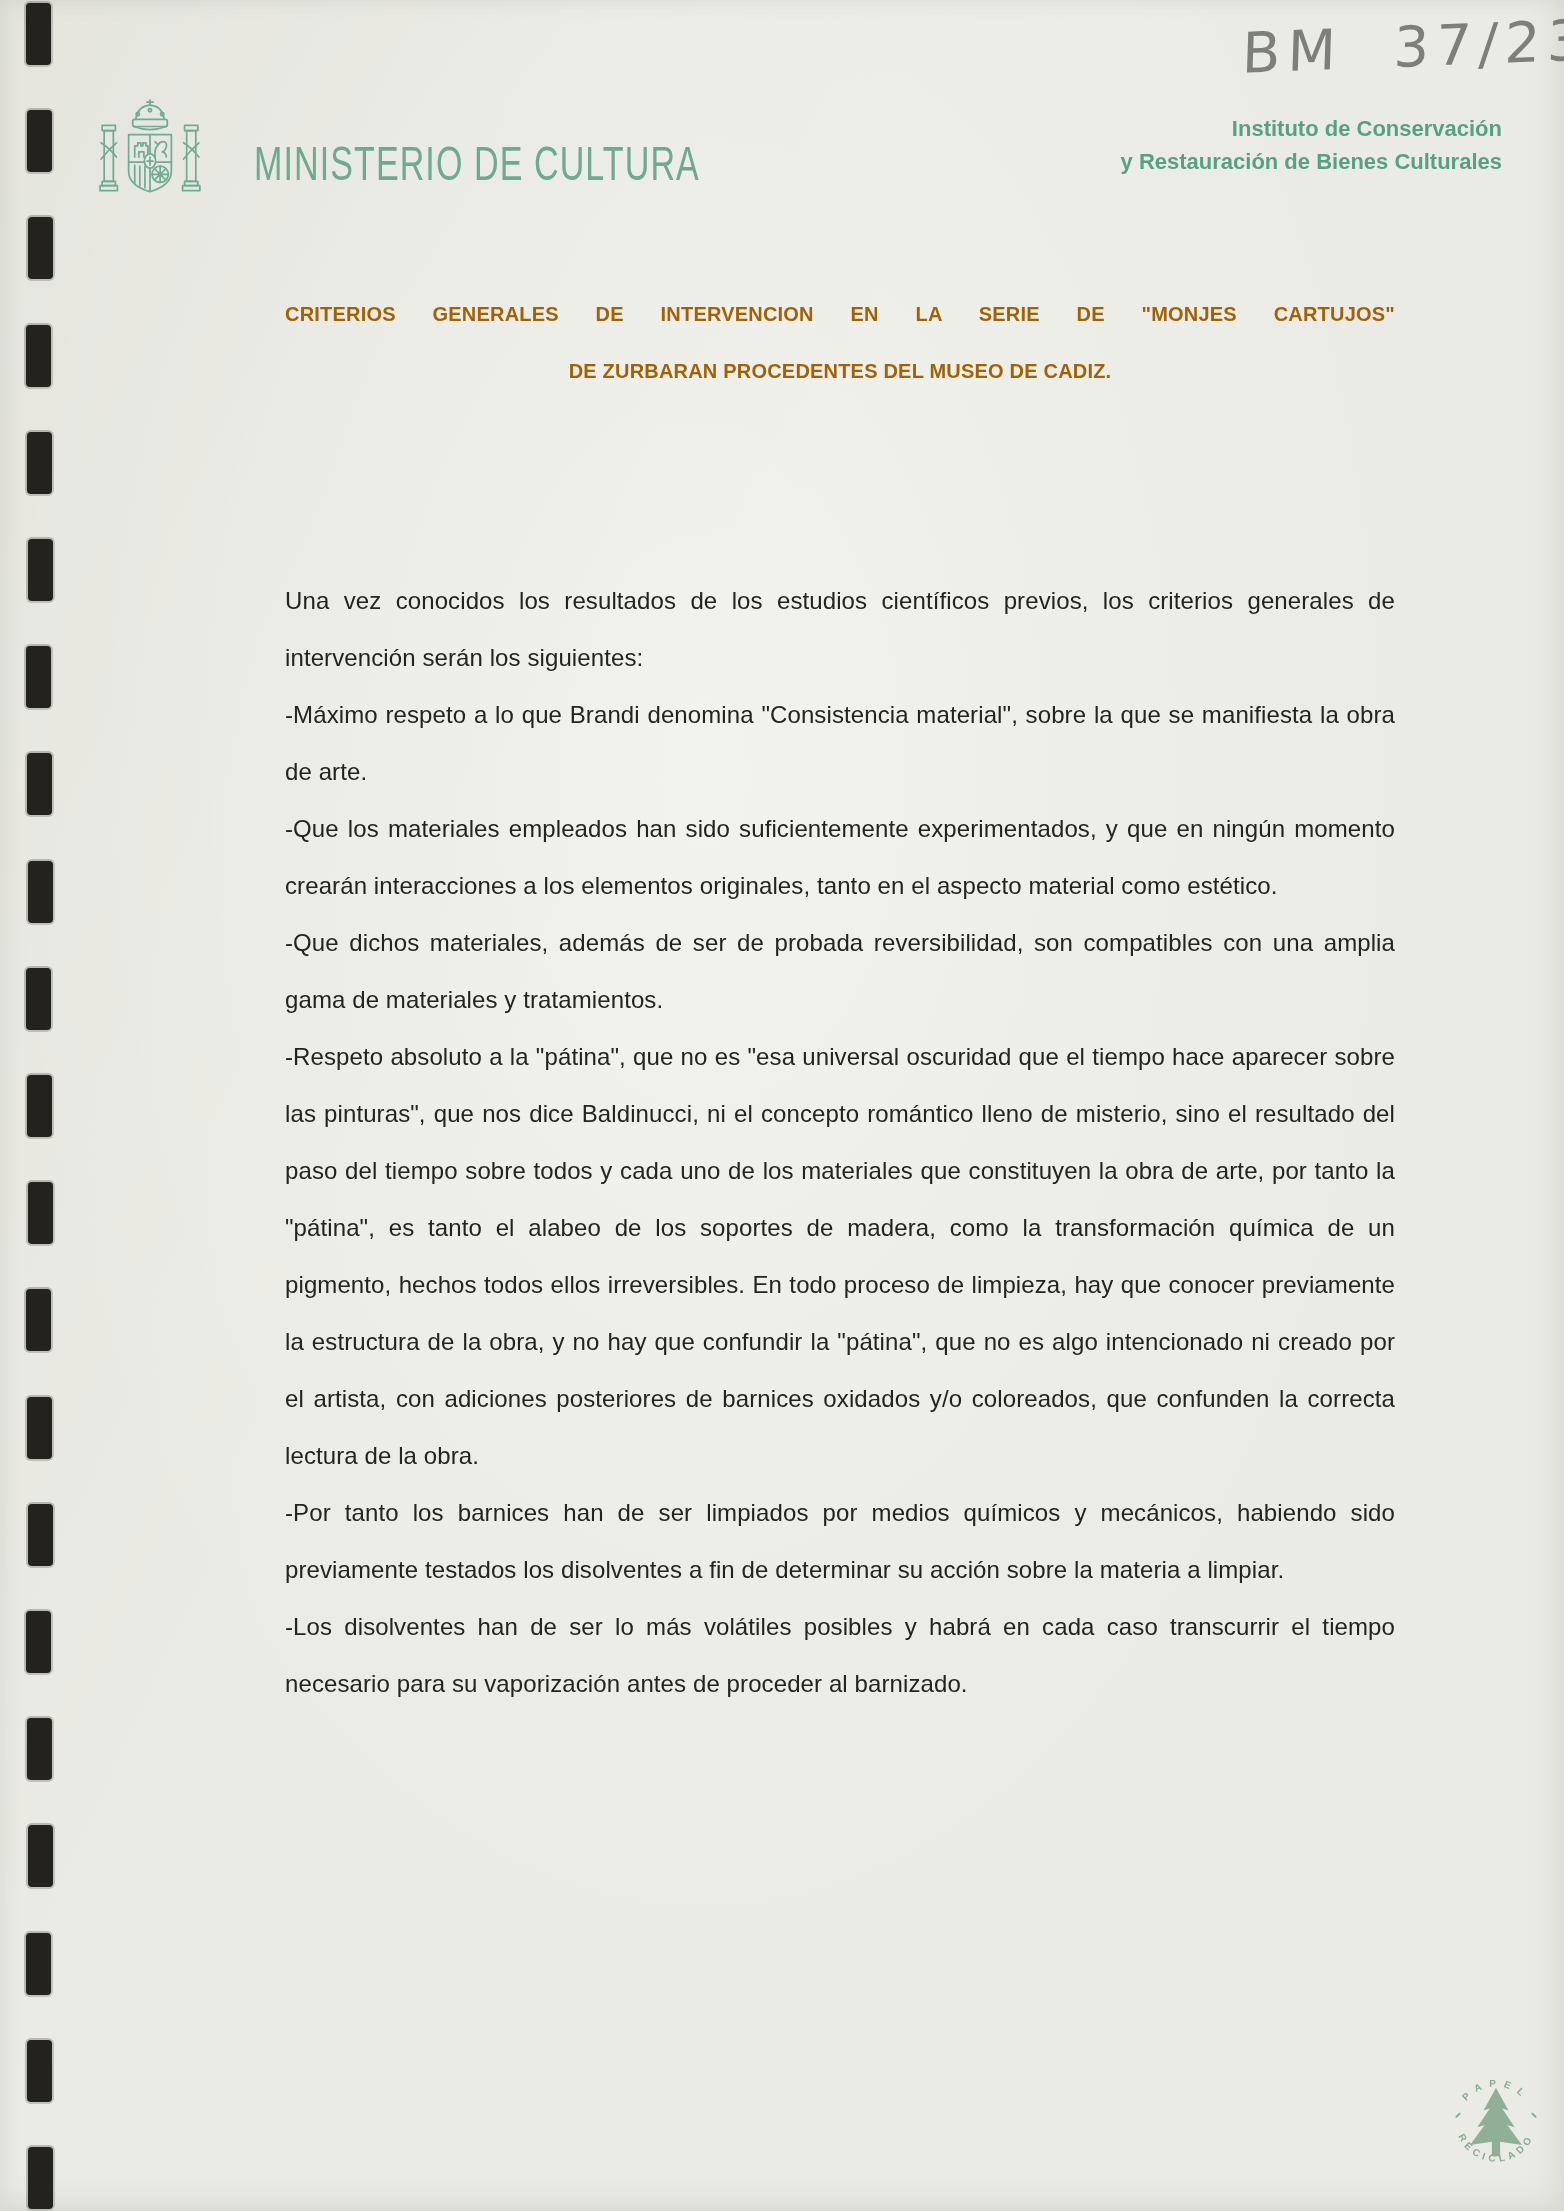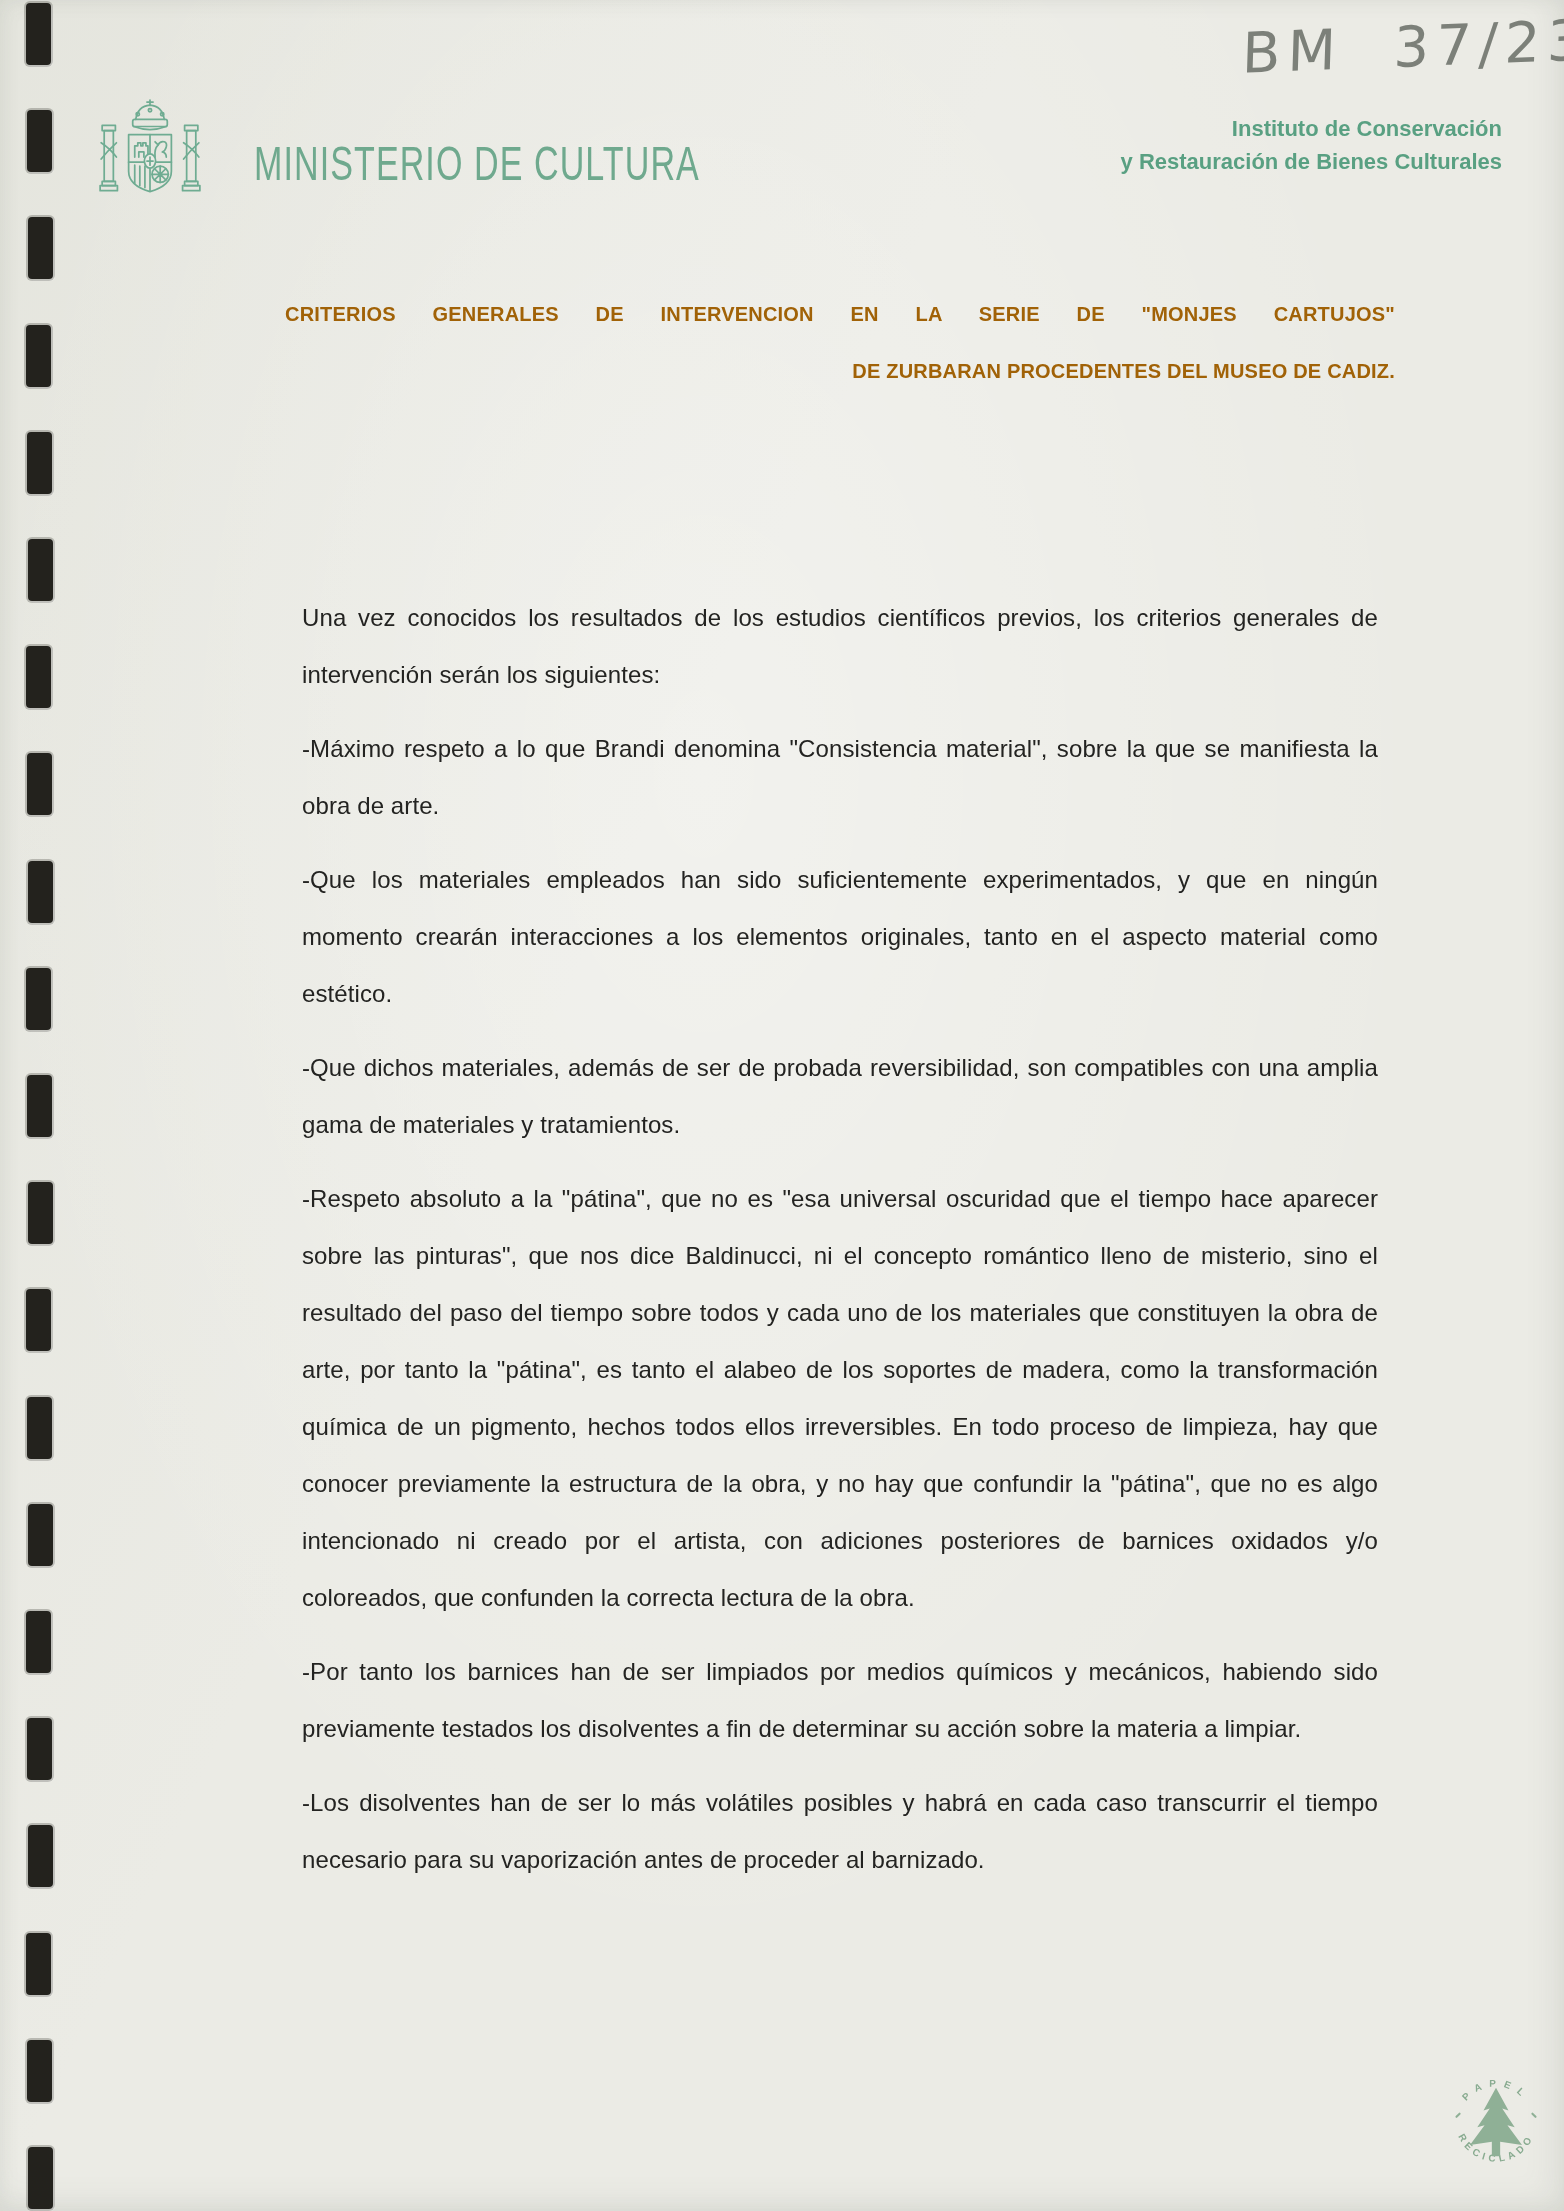--- a/index.html
+++ b/index.html
@@ -48,28 +48,28 @@
     white-space: nowrap;
   }
 
   
   .doc-title {
     position: absolute; left: 285px; top: 286px; width: 1110px;
     font-weight: bold; font-size: 20px; line-height: 57px;
     color: #a16207; letter-spacing: 0.2px;
   }
   .doc-title .t1 { text-align: justify; text-align-last: justify; }
-  .doc-title .t2 { text-align: right; }
+  .doc-title .t2 { text-align: center; }
 
   .doc-body {
     position: absolute; left: 285px; top: 572px; width: 1110px;
     font-size: 24px; line-height: 57px; color: #232321;
     letter-spacing: 0.1px;
   }
-  .doc-body p.body-par { margin: 17px; text-align: justify; text-justify: inter-word; }
+  .doc-body p.body-par { margin: 0; text-align: justify; text-justify: inter-word; }
 
   
   .recycled-logo { position: absolute; left: 1444px; top: 2066px; }
   .recycled-logo text {
     font-family: "Liberation Sans", sans-serif;
     fill: #88ab90; font-size: 9.5px; font-weight: bold;
   }
 </style>
 </head>
 <body>

